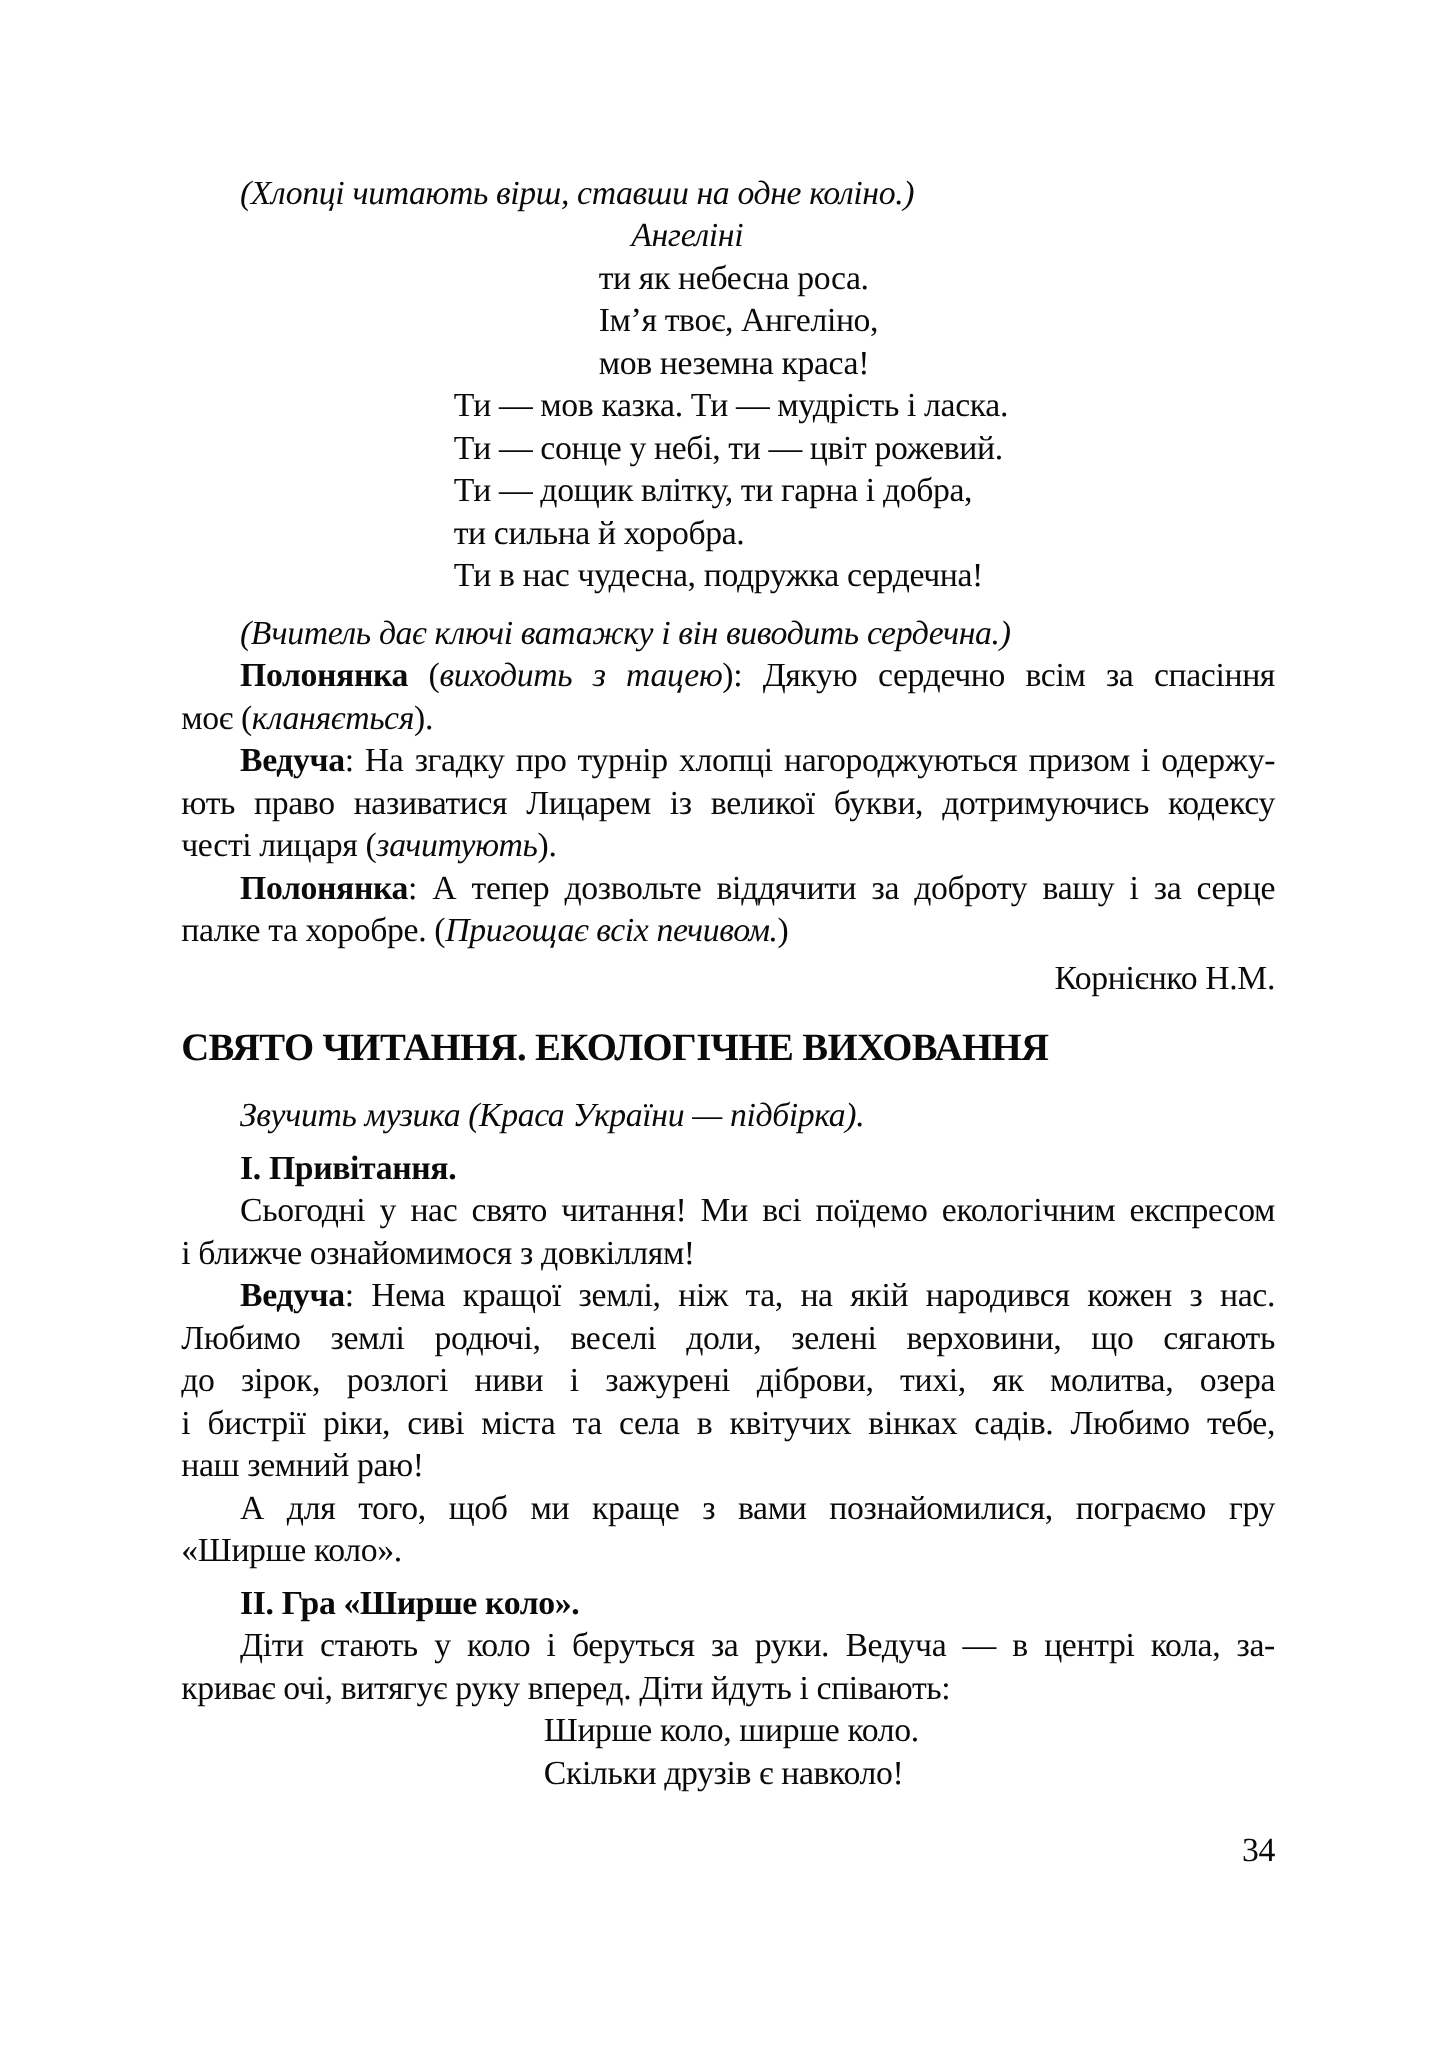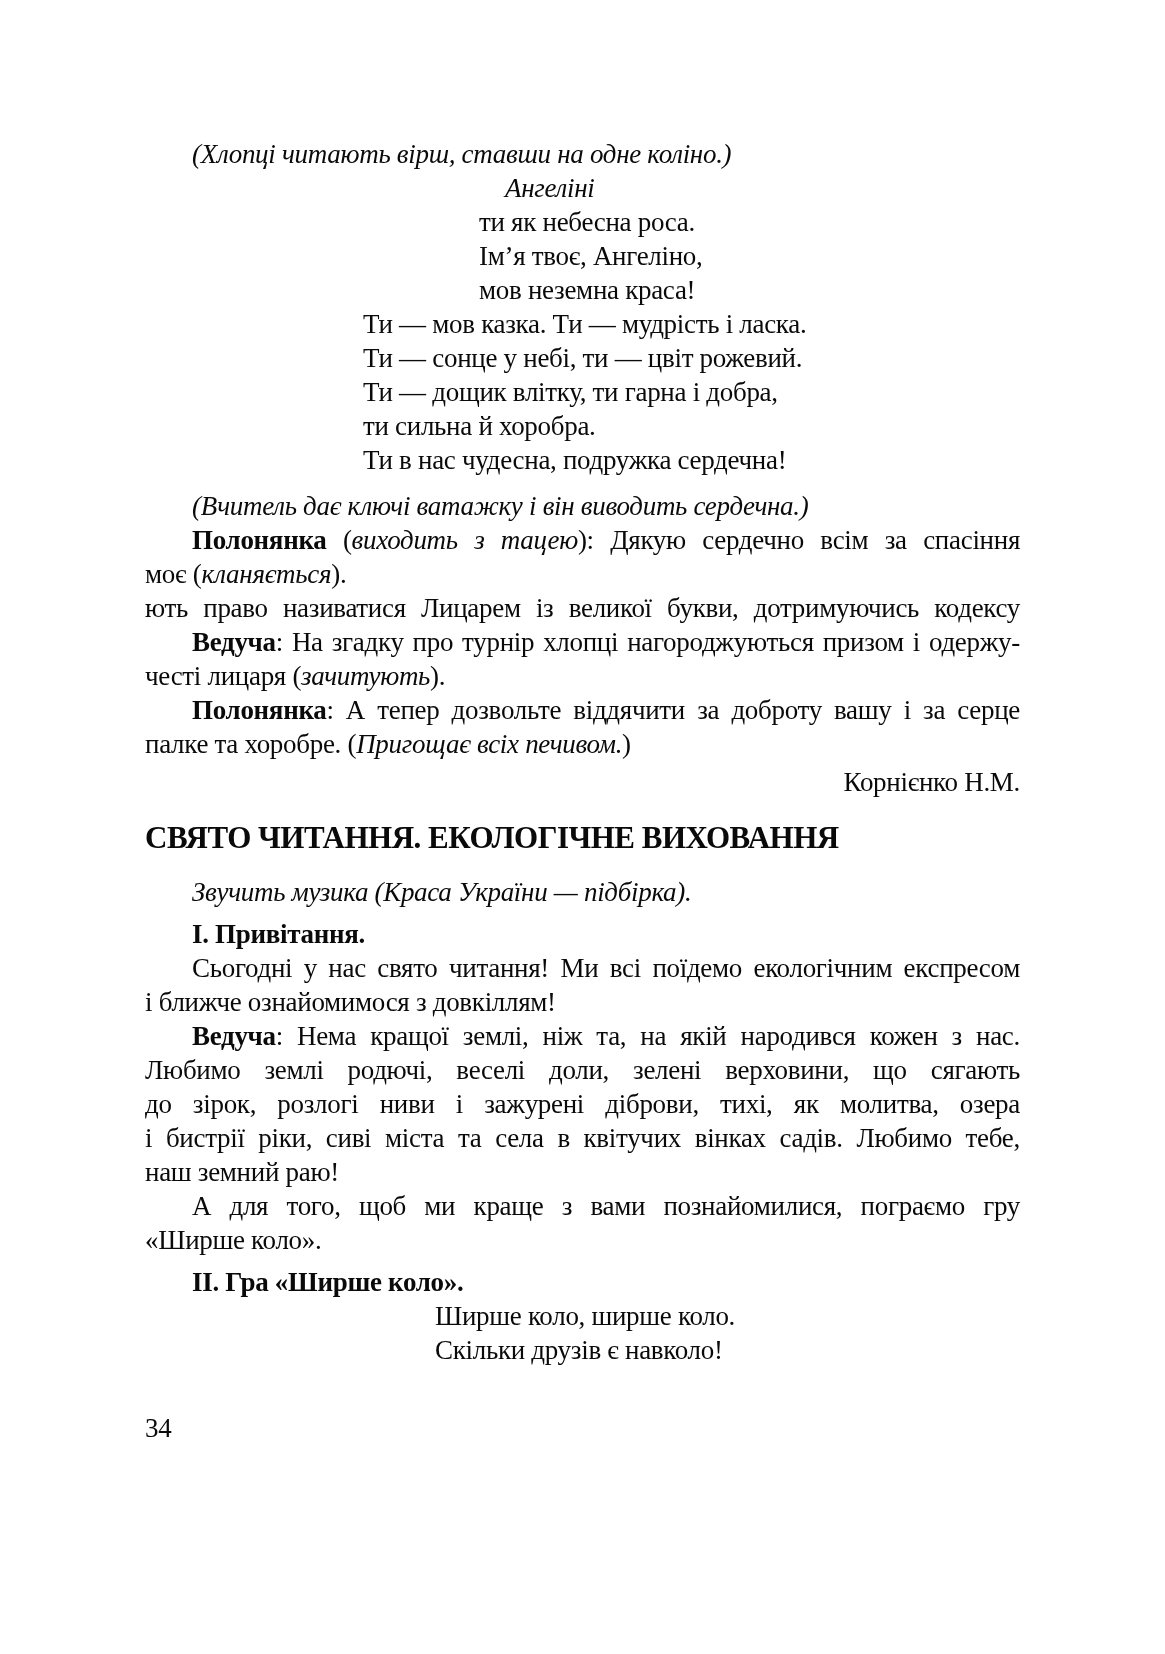--- a/index.html
+++ b/index.html
@@ -30,21 +30,21 @@
   .heading {
     margin: 18px 0 16px 0;
     font-size: 31px; font-weight: bold;
     line-height: 42px;
     text-align: left;
     letter-spacing: -0.5px;
   }
   .sec-title { font-weight: bold; }
   .mt8 { margin-top: 8px; }
   .chant .line { margin-left: 290px; }
-  .page-number { text-align: left; margin-top: 44px; }
+  .page-number { text-align: right; margin-top: 28px; }
 </style>
 </head>
 <body>
 
 <div class="page">
 
   <p class="line italic indent">(Хлопці читають вірш, ставши на одне коліно.)</p>
 
   <p class="line italic poem-title">Ангеліні</p>
 
@@ -63,22 +63,22 @@
   </div>
 
   <p class="line italic indent stage-2">(Вчитель дає ключі ватажку і він виводить сердечна.)</p>
 
   <div>
     <p class="line jline indent"><b>Полонянка</b><span> (</span><i>виходить з тацею</i><span>): Дякую сердечно всім за спасіння</span></p>
     <p class="line"><span>моє (</span><i>кланяється</i><span>).</span></p>
   </div>
 
   <div>
+    <p class="line jline indent"><b>Ведуча</b><span>: На згадку про турнір хлопці нагороджуються призом і одержу-</span></p>
     <p class="line jline">ють право називатися Лицарем із великої букви, дотримуючись кодексу</p>
-    <p class="line jline indent"><b>Ведуча</b><span>: На згадку про турнір хлопці нагороджуються призом і одержу-</span></p>
     <p class="line"><span>честі лицаря (</span><i>зачитують</i><span>).</span></p>
   </div>
 
   <div>
     <p class="line jline indent"><b>Полонянка</b><span>: А тепер дозвольте віддячити за доброту вашу і за серце</span></p>
     <p class="line"><span>палке та хоробре. (</span><i>Пригощає всіх печивом.</i><span>)</span></p>
   </div>
 
   <p class="line author-line">Корнієнко Н.М.</p>
 
@@ -101,20 +101,24 @@
     <p class="line">наш земний раю!</p>
   </div>
 
   <div>
     <p class="line jline indent">А для того, щоб ми краще з вами познайомилися, пограємо гру</p>
     <p class="line">«Ширше коло».</p>
   </div>
 
   <p class="line indent sec-title mt8">ІІ. Гра «Ширше коло».</p>
 
+  <div>
+    <p class="line jline indent">Діти стають у коло і беруться за руки. Ведуча — в центрі кола, за-</p>
+    <p class="line">криває очі, витягує руку вперед. Діти йдуть і співають:</p>
+  </div>
 
   <div class="chant">
     <p class="line">Ширше коло, ширше коло.</p>
     <p class="line">Скільки друзів є навколо!</p>
   </div>
 
   <p class="line page-number">34</p>
 
 </div>
 

